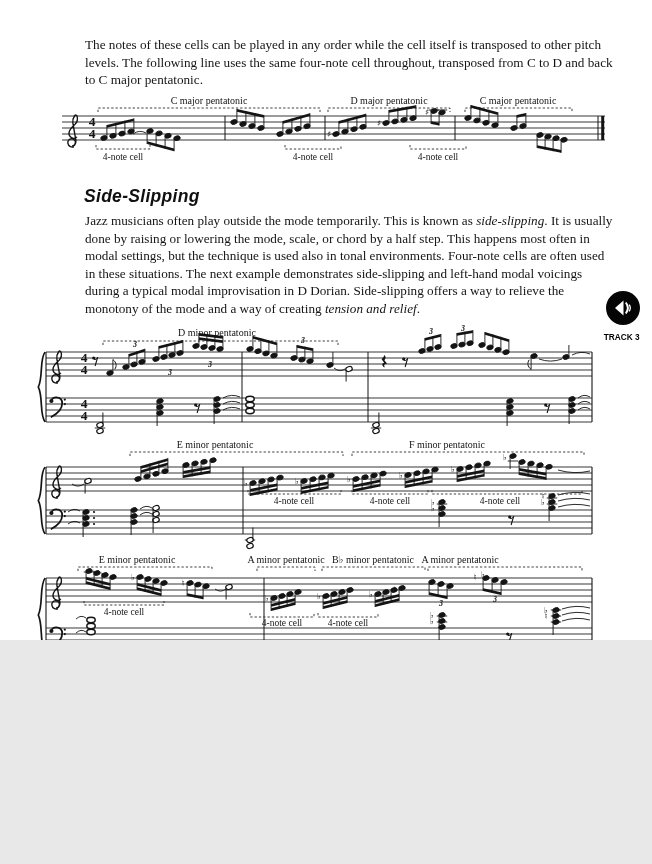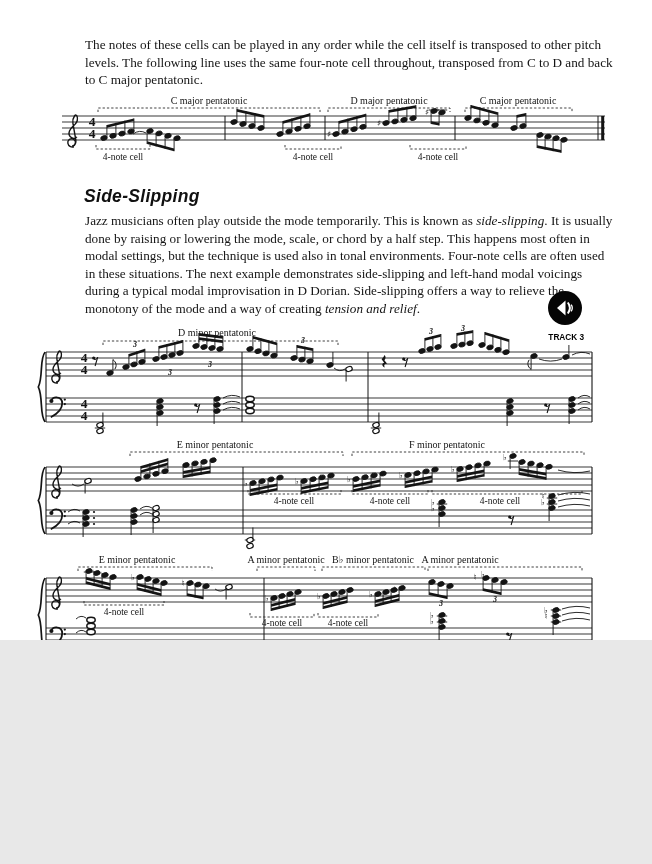--- a/index.html
+++ b/index.html
@@ -1,21 +1,21 @@
 <!DOCTYPE html>
 <html><head>
 <meta charset="utf-8">
 <style>
   html,body{margin:0;padding:0;background:#e8e8e8;}
   .page{position:relative;width:652px;height:640px;background:#ffffff;overflow:hidden;
         font-family:"Liberation Serif",serif;color:#141414;}
   .para{position:absolute;left:85px;width:530px;font-size:13.2px;line-height:17.6px;}
   .heading{position:absolute;left:84px;top:186px;font-family:"Liberation Sans",sans-serif;
            font-weight:bold;font-style:italic;font-size:17.5px;letter-spacing:.3px;color:#101010;}
-  .badge{position:absolute;left:546px;top:289px;width:58px;text-align:left;}
+  .badge{position:absolute;left:584px;top:289px;width:58px;text-align:right;}
   .badge-label{font-family:"Liberation Sans",sans-serif;font-weight:bold;font-size:9px;
                color:#000;transform:scaleX(.92);margin-top:1px;}
   .pagenum{position:absolute;left:56px;top:808px;font-family:Liberation Serif, serif;
            font-weight:bold;font-size:10px;color:#111;}
   .music{position:absolute;}
   svg text{fill:#141414;}
   .mlabel{font-family:"Liberation Serif",serif;font-size:10px;}
   .clabel{font-family:"Liberation Serif",serif;font-size:9.5px;}
   .ts{font-family:"Liberation Serif",serif;font-size:13.5px;font-weight:bold;}
   .gl{font-family:"DejaVu Sans",sans-serif;font-size:8.5px;}

